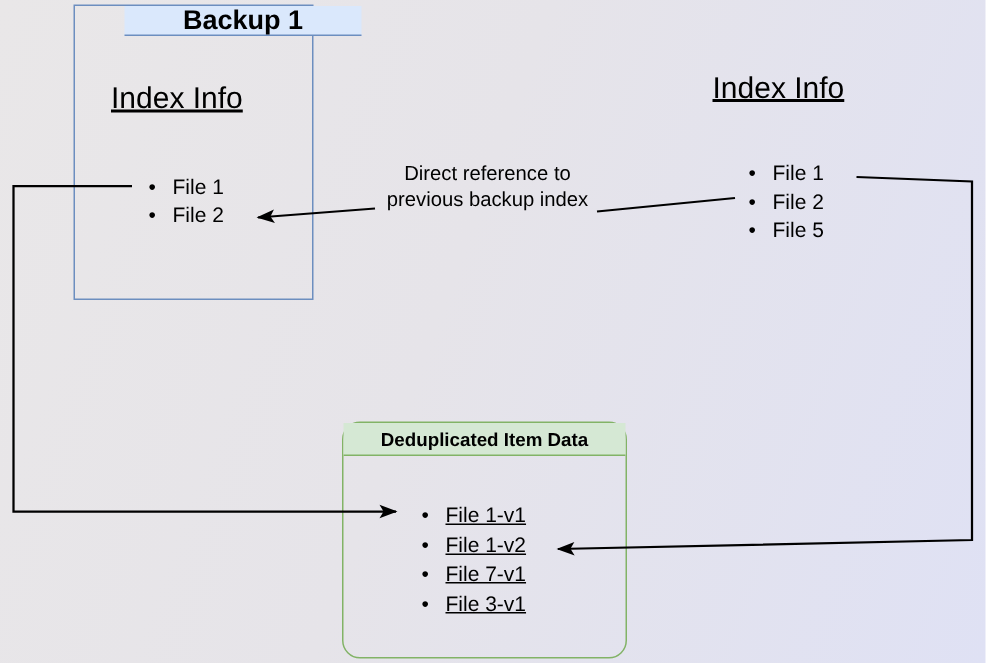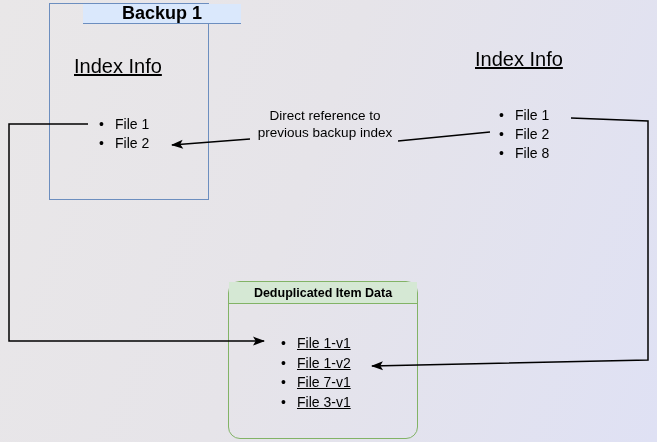--- a/index.html
+++ b/index.html
@@ -98,21 +98,21 @@
   <div class="label" style="left:74px; top:57px;">Index Info</div>
   <ul class="filelist" style="left:99px; top:115px;">
     <li>File 1</li>
     <li>File 2</li>
   </ul>
 
   <div class="label" style="left:475px; top:50px;">Index Info</div>
   <ul class="filelist" style="left:499px; top:106px;">
     <li>File 1</li>
     <li>File 2</li>
-    <li>File 8</li>
+    <li>File 5</li>
   </ul>
 
   <div class="box green" style="left:228px; top:281px; width:190px; height:158px;border-radius:12px;">
     <div class="box-header">
       <span>Deduplicated Item Data</span>
     </div>
   </div>
   <ul class="filelist wide" style="left:281px; top:334px;">
     <li>File 1-v1</li>
     <li>File 1-v2</li>

